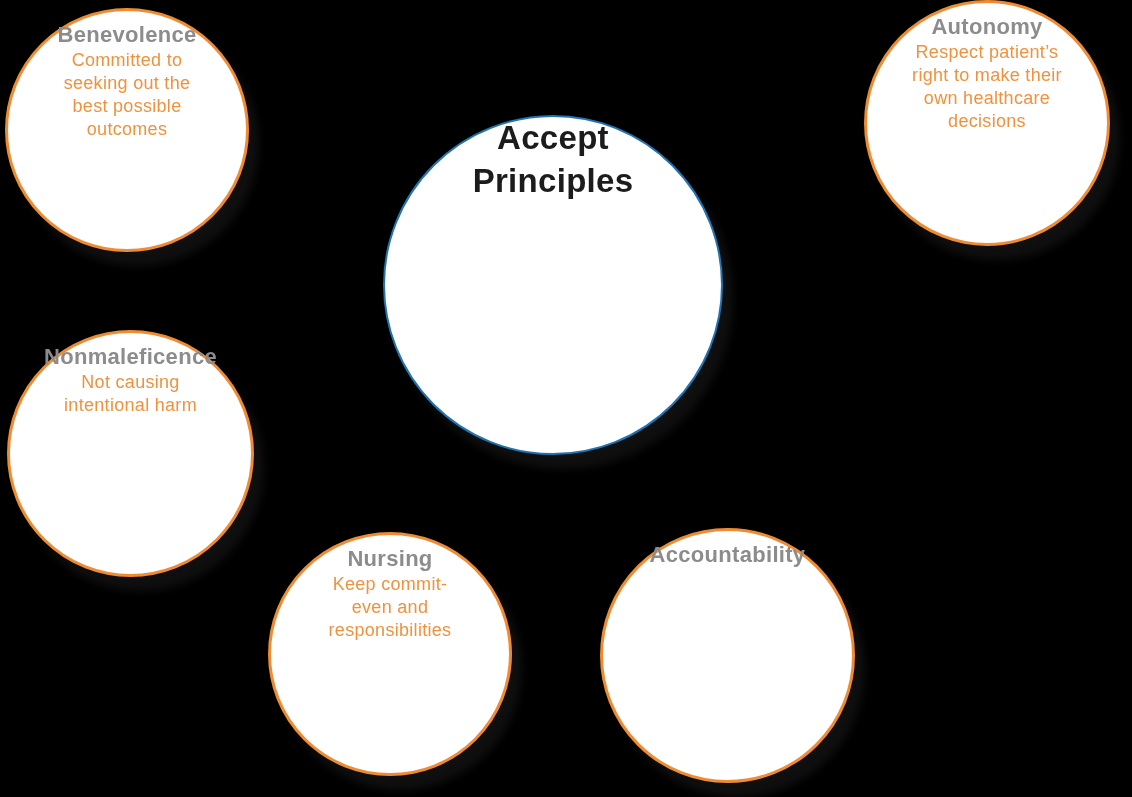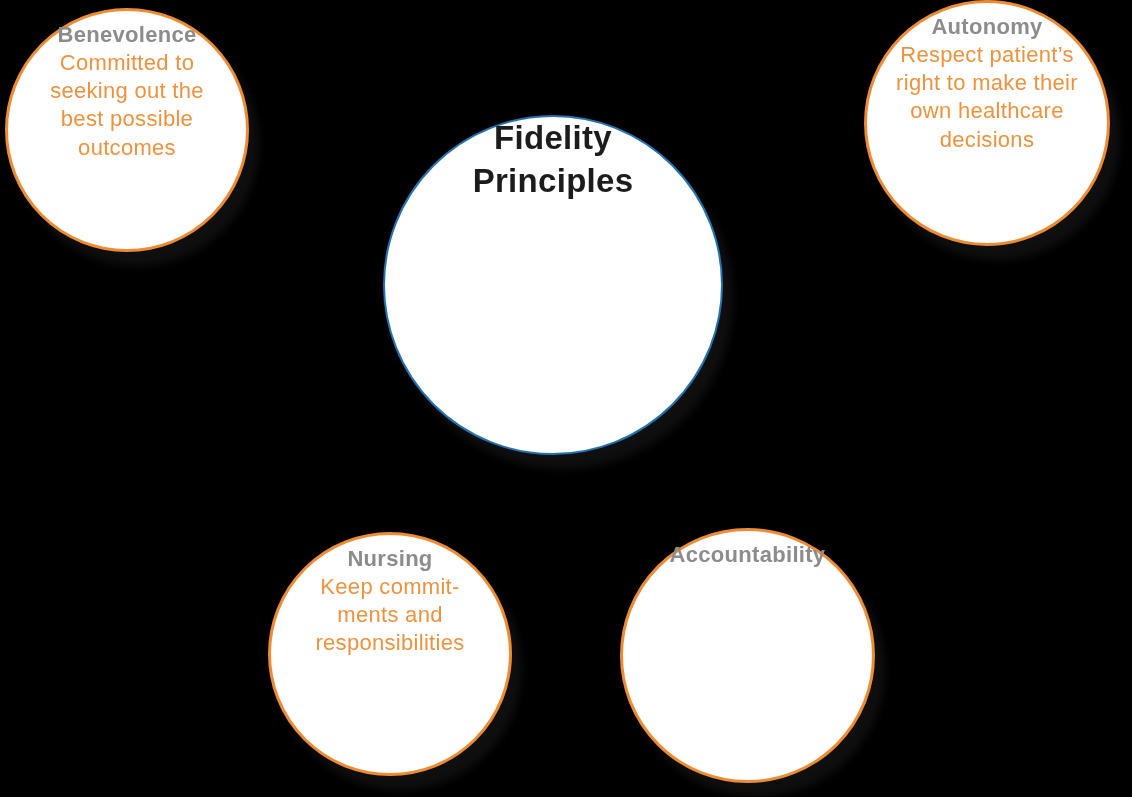--- a/index.html
+++ b/index.html
@@ -33,21 +33,21 @@
   }
   .satellite .p-title {
     color: #8C8C8C;
     font-size: 22px;
     font-weight: 700;
     letter-spacing: 0.3px;
     line-height: 1.28;
   }
   .satellite .p-desc {
     color: #F0923D;
-    font-size: 22px;
+    font-size: 18px;
     letter-spacing: 0.3px;
     line-height: 1.28;
     white-space: pre-line;
   }
   .center-circle {
     border: 2.5px solid #2173B2;
     left: 383px;
     top: 115px;
     width: 340px;
     height: 340px;
@@ -58,54 +58,59 @@
     font-weight: 700;
     letter-spacing: 0.3px;
     line-height: 1.3;
     white-space: pre-line;
   }
   .c-benevolence     { left: 5px;   top: 8px;   width: 244px; height: 244px; }
   .c-autonomy        { left: 864px; top: 0;   width: 246px; height: 246px; }
   .c-nonmaleficence  { left: 7px;   top: 330px; width: 247px; height: 247px; }
   .c-veracity        { left: 855px; top: 335px; width: 250px; height: 250px; }
   .c-fidelity        { left: 268px; top: 532px; width: 244px; height: 244px; }
-  .c-accountability  { left: 620px; top: 528px; width: 255px; height: 255px; gap: 12px; }
+  .c-accountability  { left: 600px; top: 528px; width: 255px; height: 255px; gap: 12px; }
 </style>
 </head>
 <body>
 
 <div class="stage">
 
   <div class="circle center-circle">
-    <div class="c-label">Fidelity
+    <div class="c-label">Accept
 Principles</div>
   </div>
 
   <div class="circle satellite c-benevolence">
     <div class="p-title">Benevolence</div>
     <div class="p-desc">Committed to
 seeking out the
 best possible
 outcomes</div>
   </div>
 
   <div class="circle satellite c-autonomy">
     <div class="p-title">Autonomy</div>
     <div class="p-desc">Respect patient’s
 right to make their
 own healthcare
 decisions</div>
   </div>
 
+  <div class="circle satellite c-nonmaleficence">
+    <div class="p-title">Nonmaleficence</div>
+    <div class="p-desc">Not causing
+intentional harm</div>
+  </div>
 
 
   <div class="circle satellite c-fidelity">
     <div class="p-title">Nursing</div>
     <div class="p-desc">Keep commit-
-ments and
+even and
 responsibilities</div>
   </div>
 
   <div class="circle satellite c-accountability">
     <div class="p-title">Accountability</div>
   </div>
 
 </div>
 
 </body></html>

